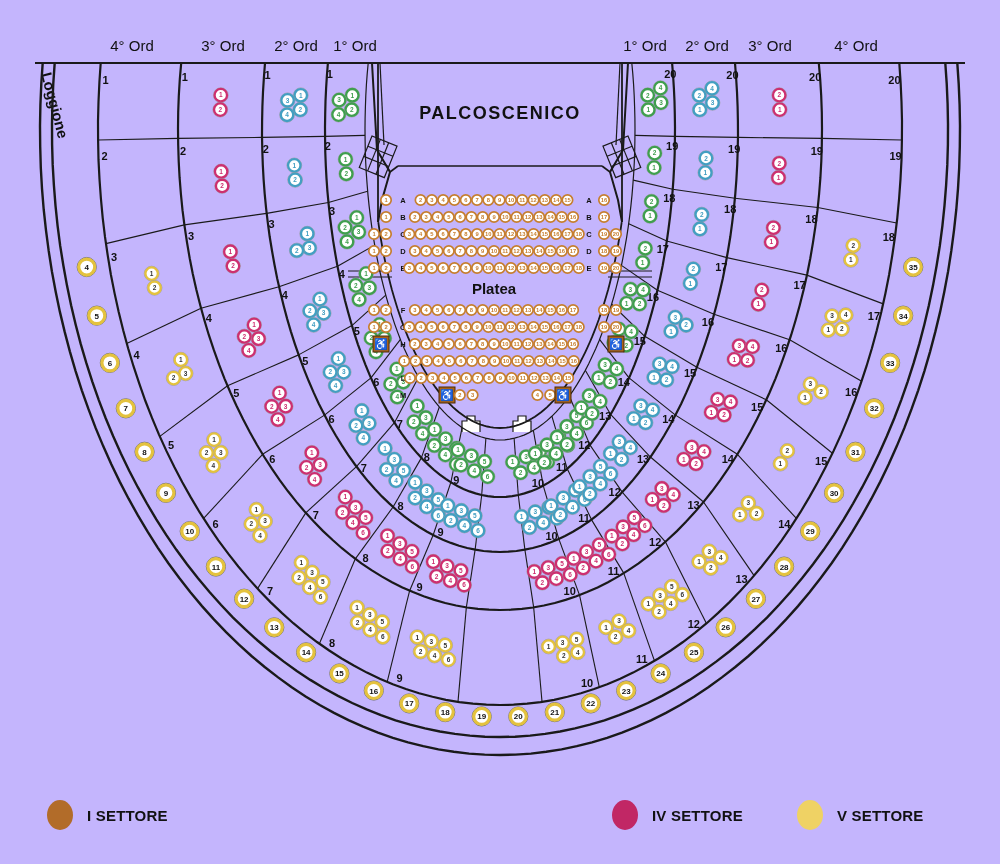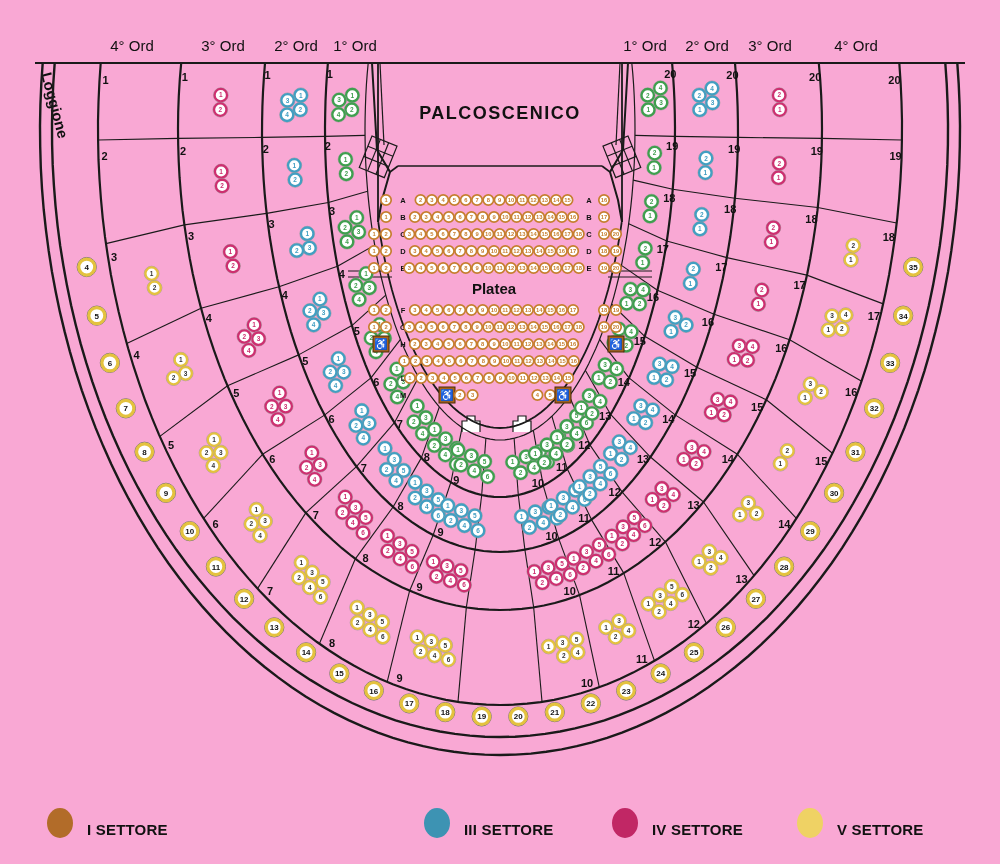--- a/index.html
+++ b/index.html
@@ -1,20 +1,20 @@
 <!DOCTYPE html>
 <html><head>
 <meta charset="utf-8">
 <style>
   html,body{margin:0;padding:0;background:#fff;}
-  .wrap{position:relative;width:1000px;height:864px;background:#f9a8d4;overflow:hidden;
+  .wrap{position:relative;width:1000px;height:864px;background:#c4b5fd;overflow:hidden;
         font-family:"Liberation Sans", sans-serif;}
   svg text{font-family:"Liberation Sans", sans-serif;}
   .legend{position:absolute;left:0;top:800px;width:1000px;height:60px;}
-  .legend-item{position:absolute;display:flex;align-items:flex-end;gap:14px;top:8px;}
+  .legend-item{position:absolute;display:flex;align-items:center;gap:14px;top:0;}
   .legend-dot{width:26px;height:30px;border-radius:50%;display:inline-block;}
   .legend-label{font-weight:bold;font-size:15px;color:#111;letter-spacing:0.2px;}
 </style>
 </head>
 <body>
 
 <div class="wrap">
   <svg id="map" width="1000" height="800" viewBox="0 0 1000 800">
 
     <line x1="35" y1="63" x2="965" y2="63" stroke="#1a1a1a" stroke-width="2.2"></line>
@@ -2684,24 +2684,20 @@
           <text x="563" y="399" font-size="11" text-anchor="middle" fill="#fff">♿</text>
         </g>
       </g>
   </svg>
 
   <div class="legend">
     <div class="legend-item" style="left:47px">
       <span class="legend-dot" style="background: rgb(178, 108, 41);"></span>
       <span class="legend-label">I SETTORE</span>
     </div>
-    <div class="legend-item" style="left:424px">
-      <span class="legend-dot" style="background: rgb(61, 147, 179);"></span>
-      <span class="legend-label">III SETTORE</span>
-    </div>
     <div class="legend-item" style="left:612px">
       <span class="legend-dot" style="background: rgb(193, 39, 101);"></span>
       <span class="legend-label">IV SETTORE</span>
     </div>
     <div class="legend-item" style="left:797px">
       <span class="legend-dot" style="background: rgb(239, 210, 100);"></span>
       <span class="legend-label">V SETTORE</span>
     </div>
   </div>
 </div>

